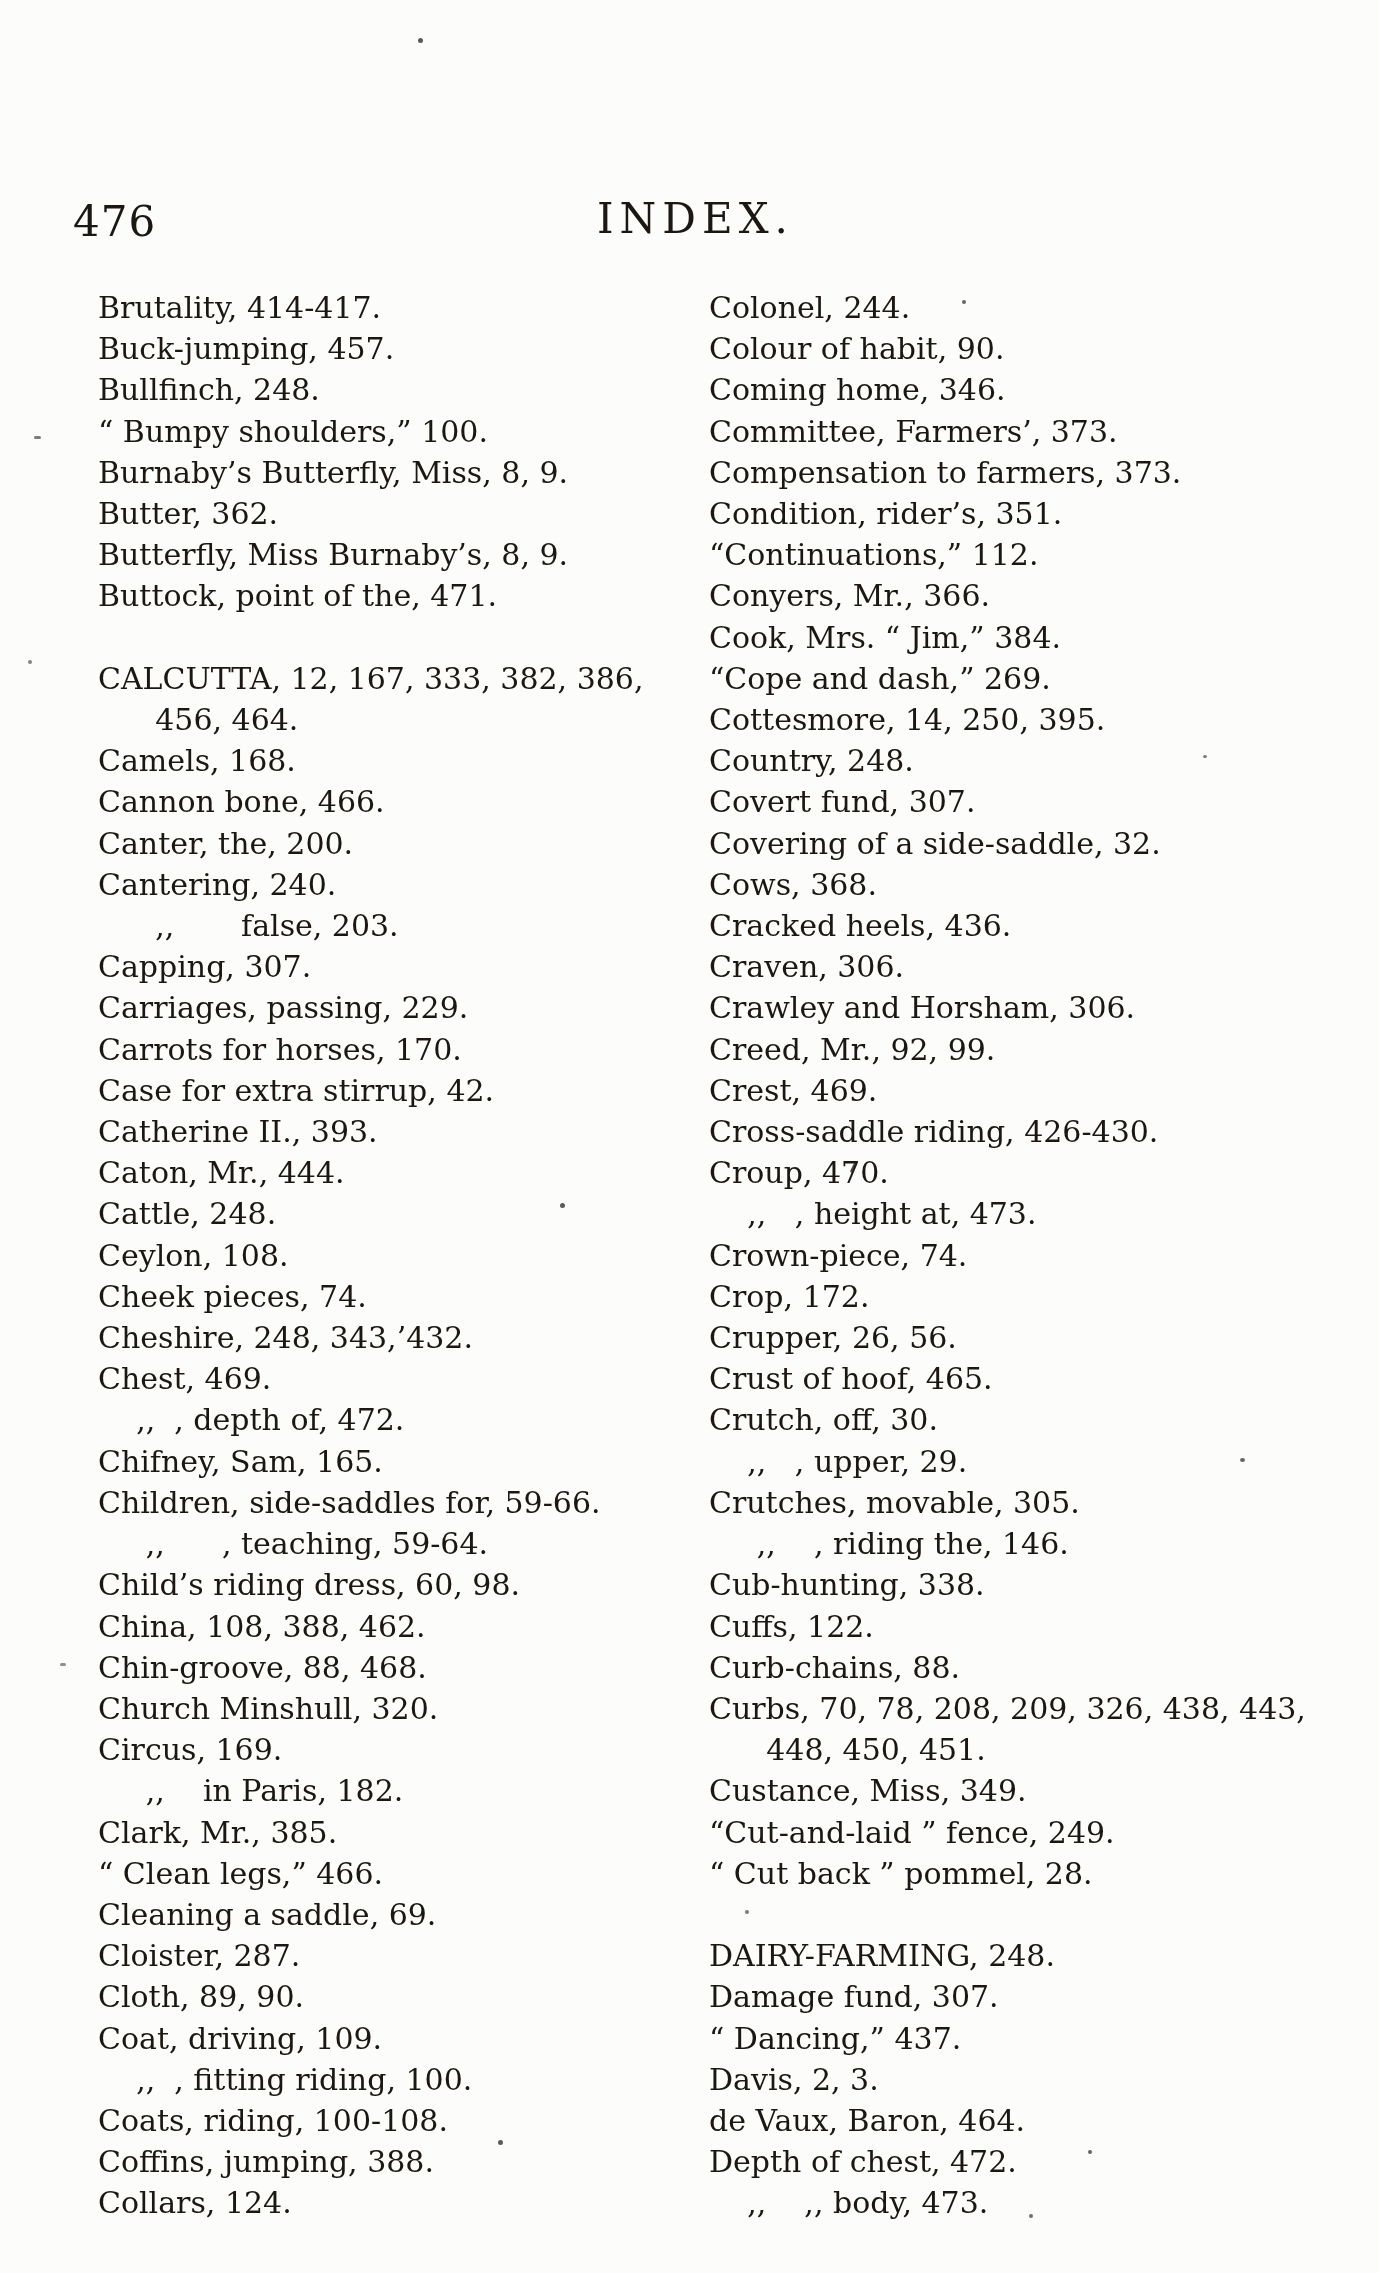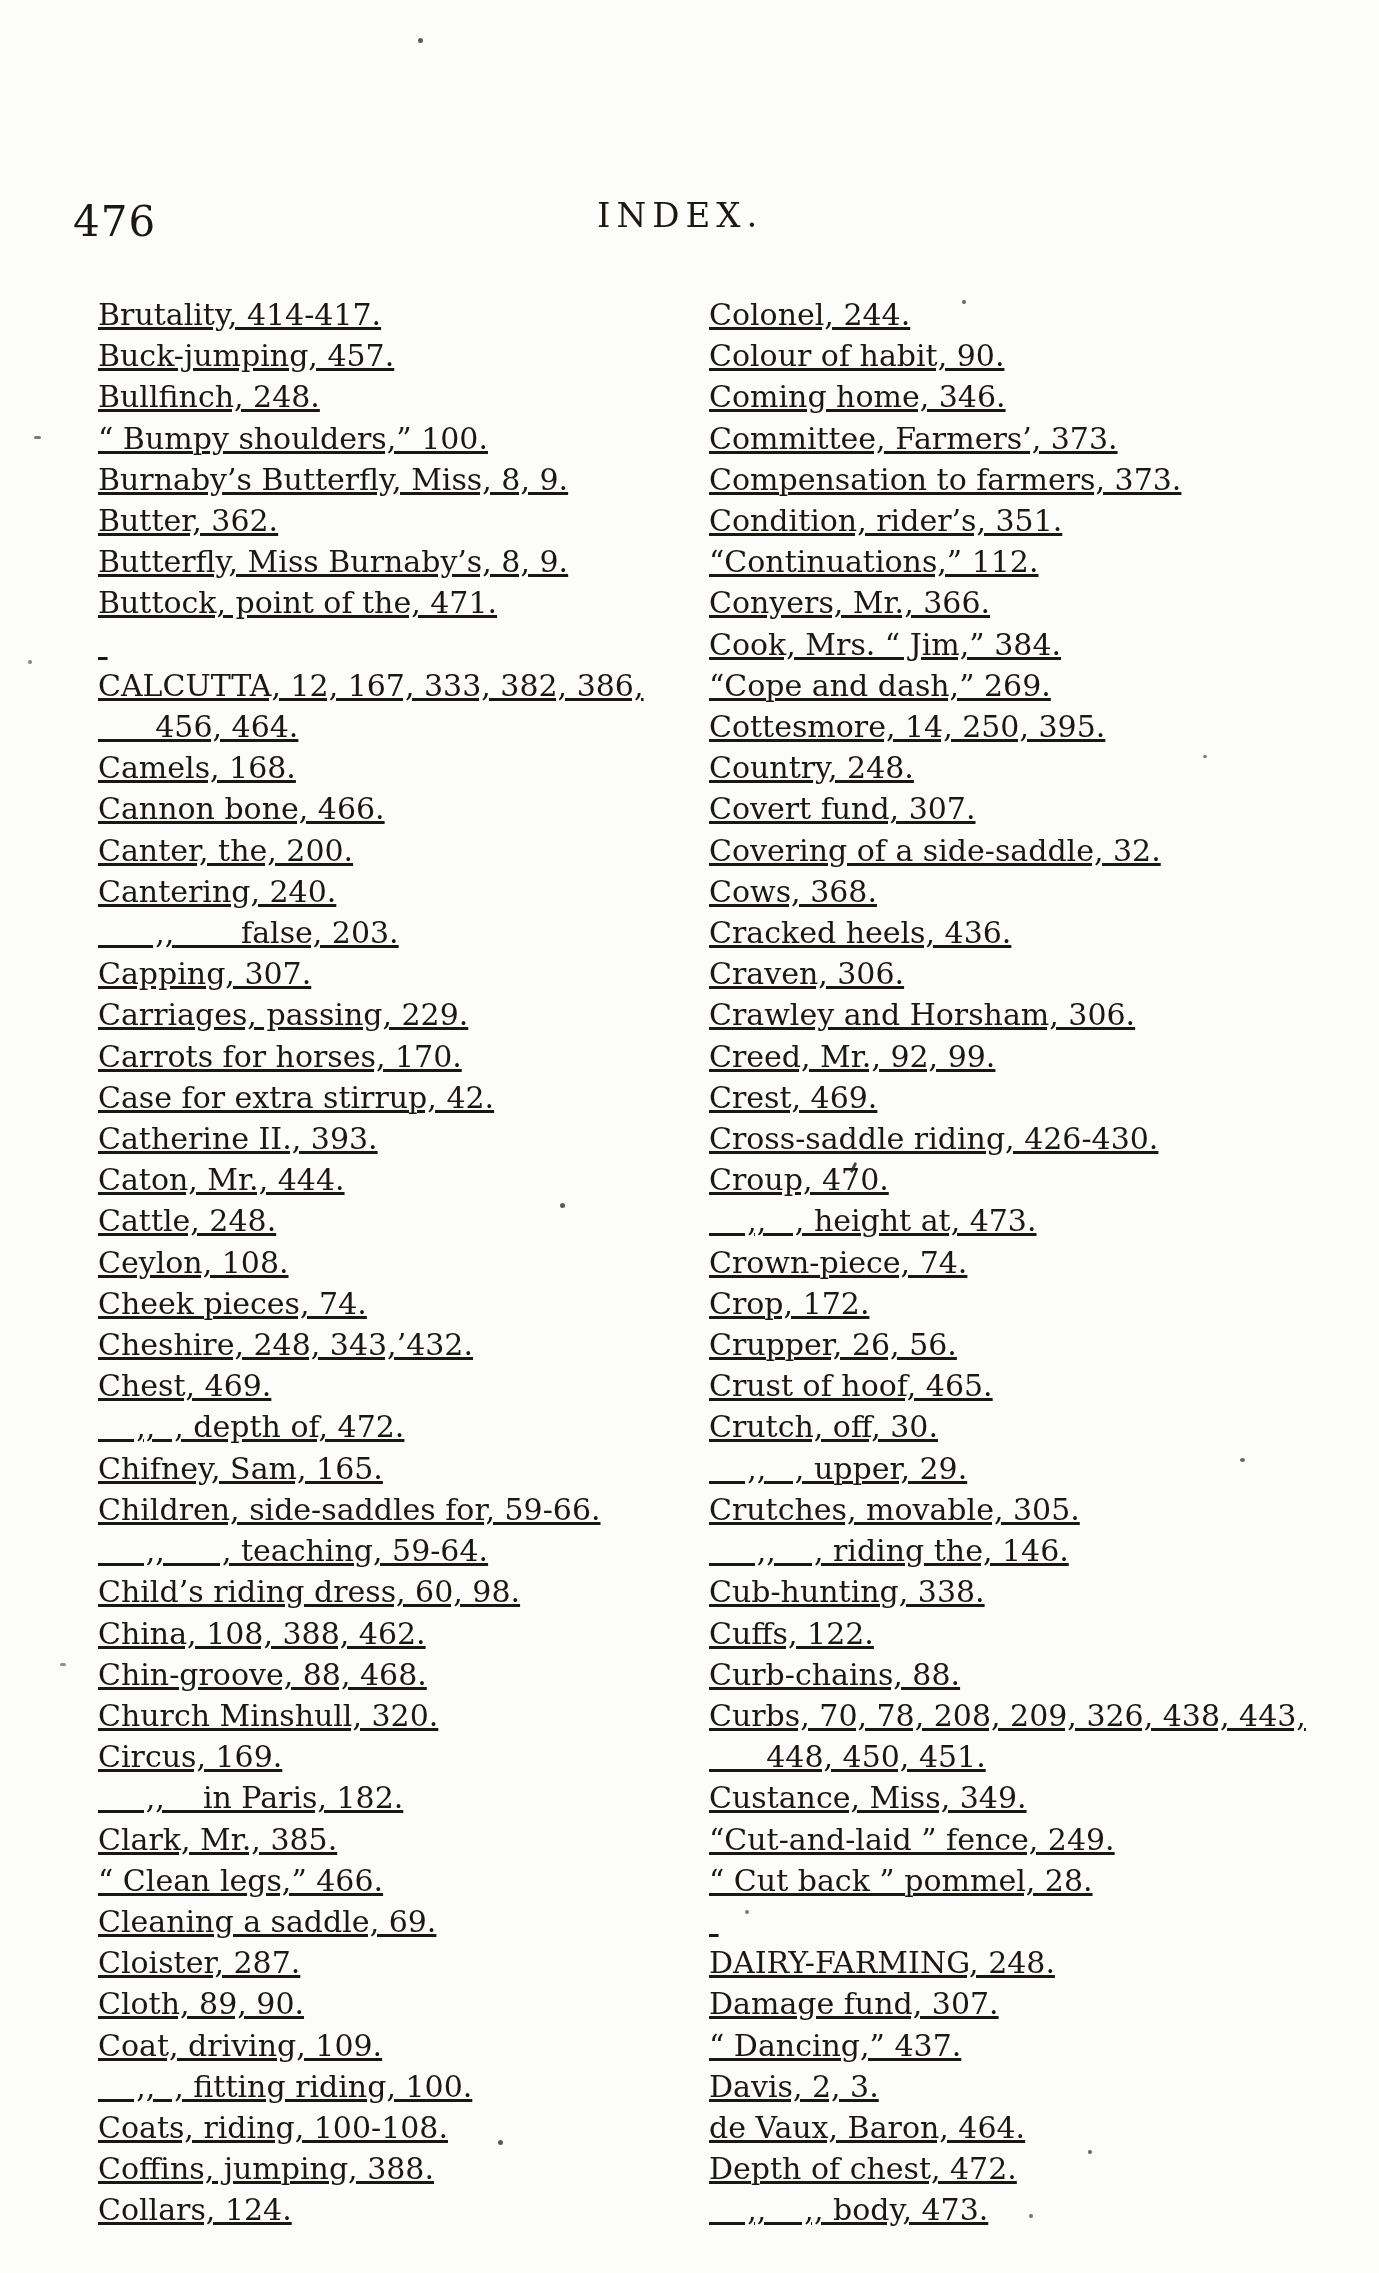--- a/index.html
+++ b/index.html
@@ -12,29 +12,28 @@
     overflow: hidden;
   }
   .page { position: absolute; inset: 0; border-radius: 15px; }
   .folio {
     position: absolute; left: 73px; top: 201px;
     font-size: 42px; line-height: 1;
     letter-spacing: 1px;
   }
   .running-head {
     position: absolute; left: 597px; top: 198px;
-    font-size: 34px; line-height: 1;
+    font-size: 42px; line-height: 1;
     letter-spacing: 6px;
     text-align: center;
   }
   .col {
-    position: absolute; top: 294px;
+    position: absolute; top: 287px;
     font-size: 30px; line-height: 41.2px;
     white-space: pre;
-    text-decoration: underline;
   }
   .col-left  { left: 98px; }
   .col-right { left: 709px; }
   .line { min-height: 41.2px; }
   .speck {
     position: absolute;
     background: #2a241e;
     border-radius: 50%;
     opacity: .75;
   }

